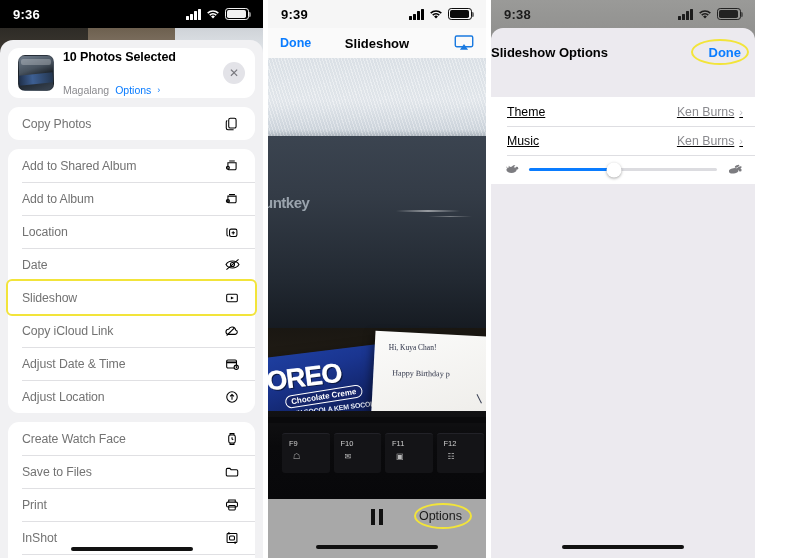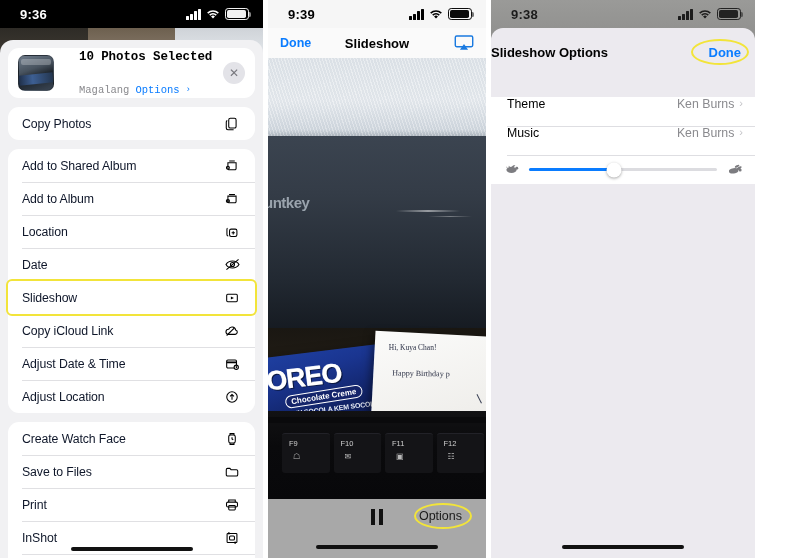--- a/index.html
+++ b/index.html
@@ -22,21 +22,21 @@
   .gap { width: 5px; background:#ffffff; height:558px; }
   .panel-2 { width: 218px; }
   .panel-3 { width: 264px; }
 
   
   .statusbar {
     position: relative;
     height: 28px;
     display: flex;
     align-items: center;
-    padding: 0 14px 0 20px;
+    padding: 0 14px 0 13px;
     font-size: 13px;
     font-weight: bold;
     letter-spacing: 0.2px;
   }
   .statusbar .clock { flex: 0 0 auto; }
   .statusbar .sb-right { margin-left:auto; display:flex; align-items:center; gap:5px; }
 
   .sb-dark { background:#000; color:#fff; }
   .sb-light { background:#f6f6f6; color:#000; }
   .sb-grad { background: linear-gradient(180deg,#9a9a98 0%, #8e8e8c 60%, #8a8a88 100%); color:#1c1c1c; }
@@ -90,21 +90,21 @@
   }
   .share-thumb {
     width:36px; height:36px; border-radius:7px; flex:0 0 auto;
     background:linear-gradient(160deg,#6e7b8a 0%,#48535f 38%,#1d242c 60%,#3b4654 100%);
     position:relative; overflow:hidden; border:0.5px solid rgba(0,0,0,.18);
   }
   .share-thumb::before { content:""; position:absolute; left:0; bottom:6px; width:100%; height:10px;
     background:linear-gradient(90deg,#20304a,#3d5f93 40%,#24364f); transform:rotate(-6deg); }
   .share-thumb::after { content:""; position:absolute; left:2px; top:3px; width:30px; height:6px;
     background:rgba(255,255,255,.25); border-radius:2px; }
-  .share-meta { margin-left:25px; display:flex; flex-direction:column; justify-content:center; gap:20px;font-family:Liberation Mono, monospace; }
+  .share-meta { margin-left:9px; display:flex; flex-direction:column; justify-content:center; gap:20px; }
   .share-title { font-size:12.5px; font-weight:bold; color:#000; letter-spacing:-0.1px; }
   .share-sub { font-size:10.5px; color:#8a8a8e; display:flex; align-items:center; gap:6px; }
   .share-sub .opt { color:#0a7cff; }
   .share-sub .chev { color:#0a7cff; font-size:9px; }
   .share-close {
     margin-left:auto; width:22px; height:22px; border-radius:50%;
     background:#e3e3e8; color:#78787e; display:flex; align-items:center; justify-content:center;
     font-size:12px; line-height:1;
   }
 
@@ -115,21 +115,21 @@
     overflow:visible;
     position:relative;
   }
   .menu-row {
     height:33px;
     display:flex;
     align-items:center;
     padding:0 12px 0 14px;
     position:relative;
     font-size:12.3px;
-    color:#0f172a;
+    color:#737373;
     letter-spacing:-0.1px;
   }
   .menu-row + .menu-row::before {
     content:""; position:absolute; left:14px; right:0; top:0; height:0.5px; background:#e0e0e3;
   }
   .menu-row .label { flex:1 1 auto; }
   .menu-row .mi { width:22px; height:22px; flex:0 0 auto; display:flex; align-items:center; justify-content:center; color:#000; }
   .menu-row.highlight {
     outline: 2px solid #f2e43a;
     border-radius:4px;
@@ -232,21 +232,21 @@
     background:linear-gradient(180deg,#9a9a98 0%, #8d8d8b 100%); }
   .p3-sheet {
     position:absolute; left:0; right:0; top:28px; bottom:0;
     background:#eceaef; border-radius:12px 12px 0 0; overflow:hidden;
   }
   .p3-nav { height:48px; display:flex; align-items:center; padding:0 14px; position:relative; }
   .p3-nav .title { position:absolute; left:0; right:12px; text-align:left; font-size:13px; font-weight:bold; color:#000; }
   .p3-nav .done { margin-left:auto; position:relative; z-index:2; color:#0a7cff; font-size:13px; font-weight:bold; }
 
   .p3-list { margin-top:21px; background:#ffffff; }
-  .p3-row { height:29px; display:flex; padding:0 12px 0 16px; position:relative; font-size:12.3px; color:#000; }
+  .p3-row { height:29px; display:flex; align-items:center; padding:0 12px 0 16px; position:relative; font-size:12.3px; color:#000;text-decoration:underline; }
   .p3-row + .p3-row::before { content:""; position:absolute; left:16px; right:0; top:0; height:0.5px; background:#dedee2; }
   .p3-row .label { flex:0 0 auto; }
   .p3-row .value { margin-left:auto; color:#8a8a8e; font-size:12.3px; }
   .p3-row .chev { margin-left:5px; color:#c3c3c7; font-size:11px; }
   .p3-toggle { margin-left:auto; width:33px; height:19px; border-radius:10px; background:#e4e4e8;
     position:relative; border:0.5px solid #dcdce0; }
   .p3-toggle .knob { position:absolute; left:1px; top:0.6px; width:17px; height:17px; border-radius:50%;
     background:#fff; box-shadow:0 1px 2px rgba(0,0,0,.25); }
   .p3-sliderrow { height:29px; display:flex; align-items:center; padding:0 12px 0 12px; position:relative; background:#fff; }
   .p3-sliderrow::before { content:""; position:absolute; left:16px; right:0; top:0; height:0.5px; background:#dedee2; }

